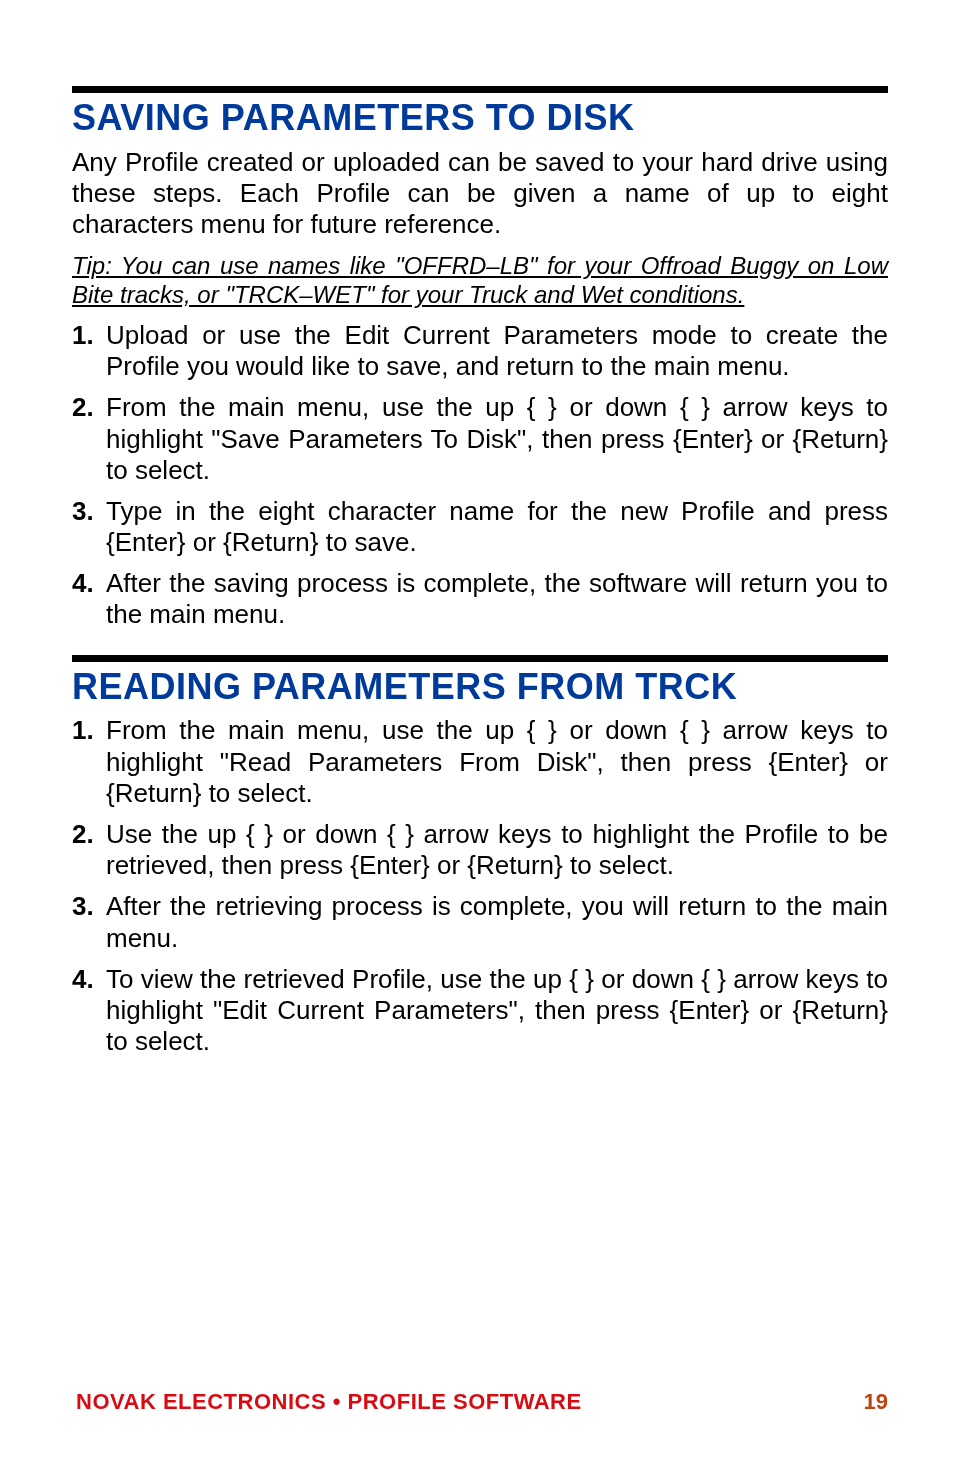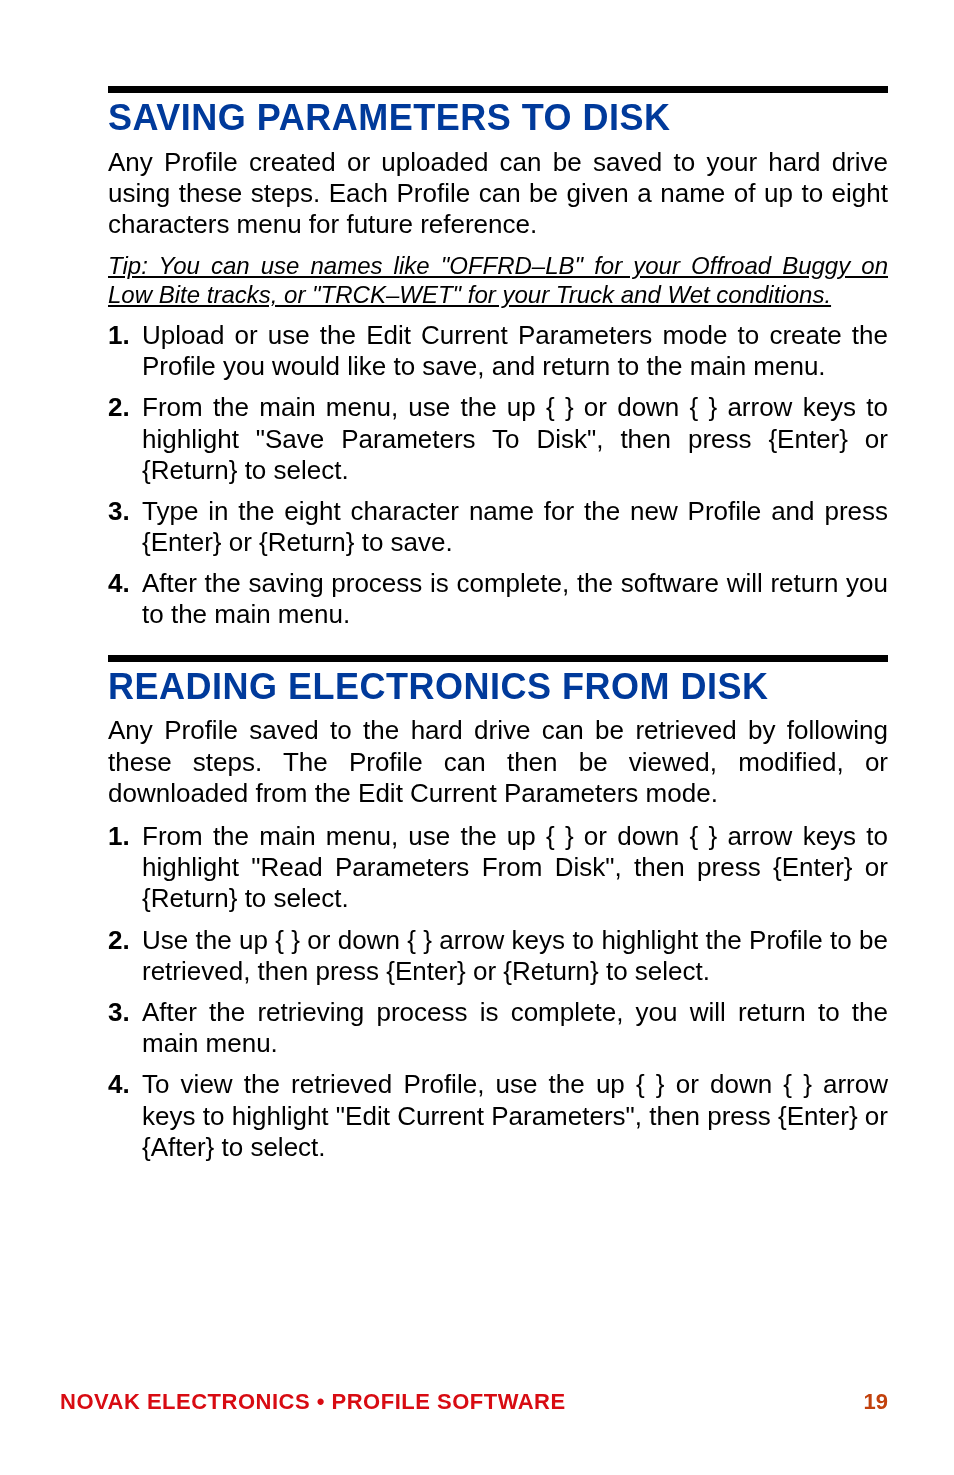--- a/index.html
+++ b/index.html
@@ -64,41 +64,41 @@
   }
   ol.steps > li .num {
     position: absolute;
     left: 0;
     top: 0;
     font-weight: 700;
     width: 30px;
   }
   .footer {
     position: absolute;
-    left: 60px;
+    left: 76px;
     right: 66px;
     bottom: 60px;
     display: flex;
     justify-content: space-between;
     align-items: baseline;
   }
   .footer-left {
     font-family: "Arial Black", "Helvetica Neue", Arial, sans-serif;
     font-weight: 900;
     letter-spacing: 0.5px;
     color: #d80b12;
     font-size: 22px;
   }
   .footer-right {
     font-family: "Arial Black", "Helvetica Neue", Arial, sans-serif;
     font-weight: 900;
     font-size: 22px;
     color: #c2410c;
   }
-  .section-block { margin-bottom: 24px; margin-left: 36px; }
+  .section-block { margin-bottom: 24px; }
 </style>
 </head>
 <body>
 
 <div class="page">
 
   <div class="section-block">
     <hr class="rule">
     <h1 class="section-heading">SAVING PARAMETERS TO DISK</h1>
     <p class="body">Any Profile created or uploaded can be saved to your hard drive using these steps. Each Profile can be given a name of up to eight characters menu for future reference.</p>
@@ -106,27 +106,26 @@
     <ol class="steps">
       <li><span class="num">1.</span><span>Upload or use the Edit Current Parameters mode to create the Profile you would like to save, and return to the main menu.</span></li>
       <li><span class="num">2.</span><span>From the main menu, use the up {    } or down {    } arrow keys to highlight "Save Parameters To Disk", then press {Enter} or {Return} to select.</span></li>
       <li><span class="num">3.</span><span>Type in the eight character name for the new Profile and press {Enter} or {Return} to save.</span></li>
       <li><span class="num">4.</span><span>After the saving process is complete, the software will return you to the main menu.</span></li>
     </ol>
   </div>
 
   <div class="section-block">
     <hr class="rule">
-    <h1 class="section-heading">READING ELECTRONICS FROM DISK</h1>
-    <p class="body">Any Profile saved to the hard drive can be retrieved by following these steps. The Profile can then be viewed, modified, or downloaded from the Edit Current Parameters mode.</p>
+    <h1 class="section-heading">READING PARAMETERS FROM TRCK</h1>
     <ol class="steps">
       <li><span class="num">1.</span><span>From the main menu, use the up {    } or down {    } arrow keys to highlight "Read Parameters From Disk", then press {Enter} or {Return} to select.</span></li>
       <li><span class="num">2.</span><span>Use the up {    } or down {    } arrow keys to highlight the Profile to be retrieved, then press {Enter} or {Return} to select.</span></li>
       <li><span class="num">3.</span><span>After the retrieving process is complete, you will return to the main menu.</span></li>
-      <li><span class="num">4.</span><span>To view the retrieved Profile, use the up {    } or down {    } arrow keys to highlight "Edit Current Parameters", then press {Enter} or {After} to select.</span></li>
+      <li><span class="num">4.</span><span>To view the retrieved Profile, use the up {    } or down {    } arrow keys to highlight "Edit Current Parameters", then press {Enter} or {Return} to select.</span></li>
     </ol>
   </div>
 
   <div class="footer">
     <span class="footer-left">NOVAK ELECTRONICS • PROFILE SOFTWARE</span>
     <span class="footer-right">19</span>
   </div>
 
 </div>
 

